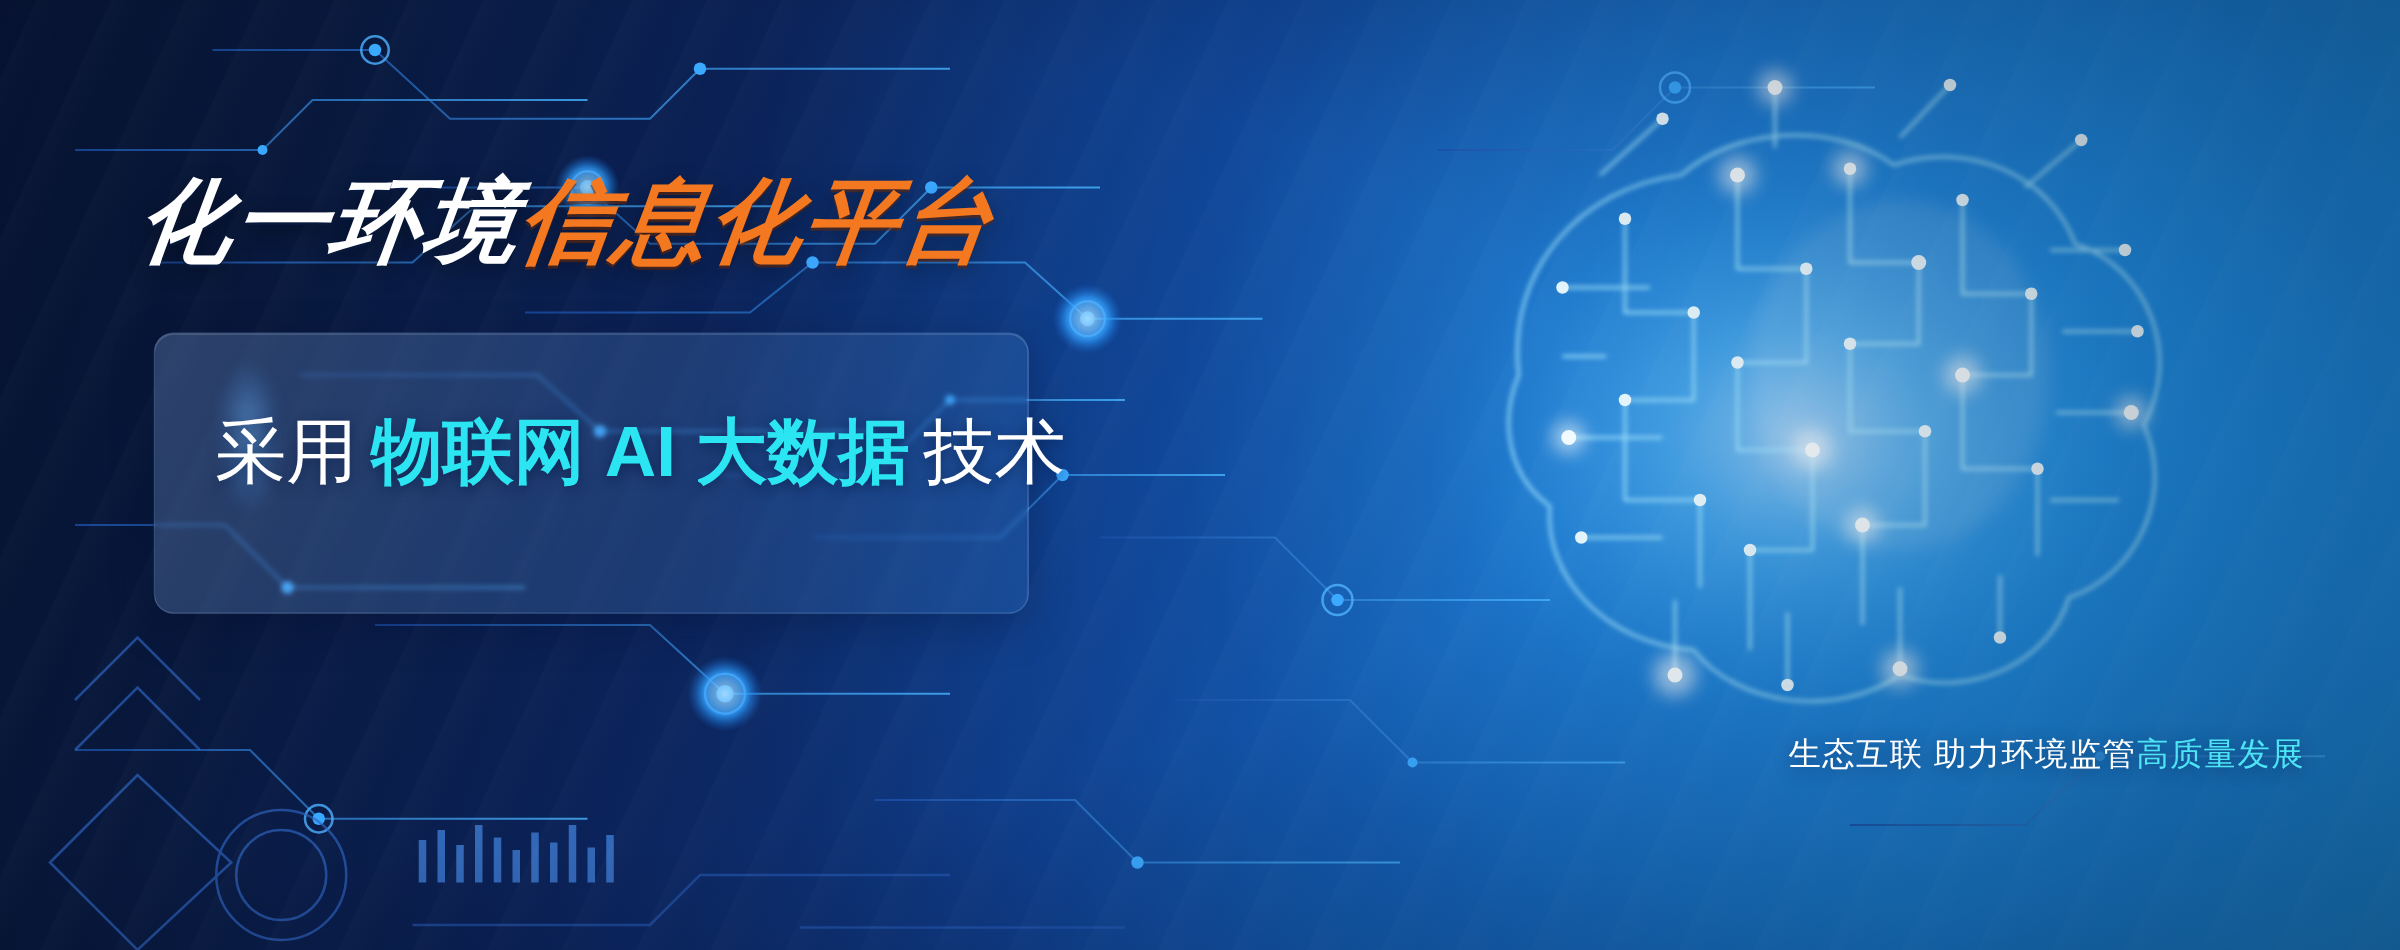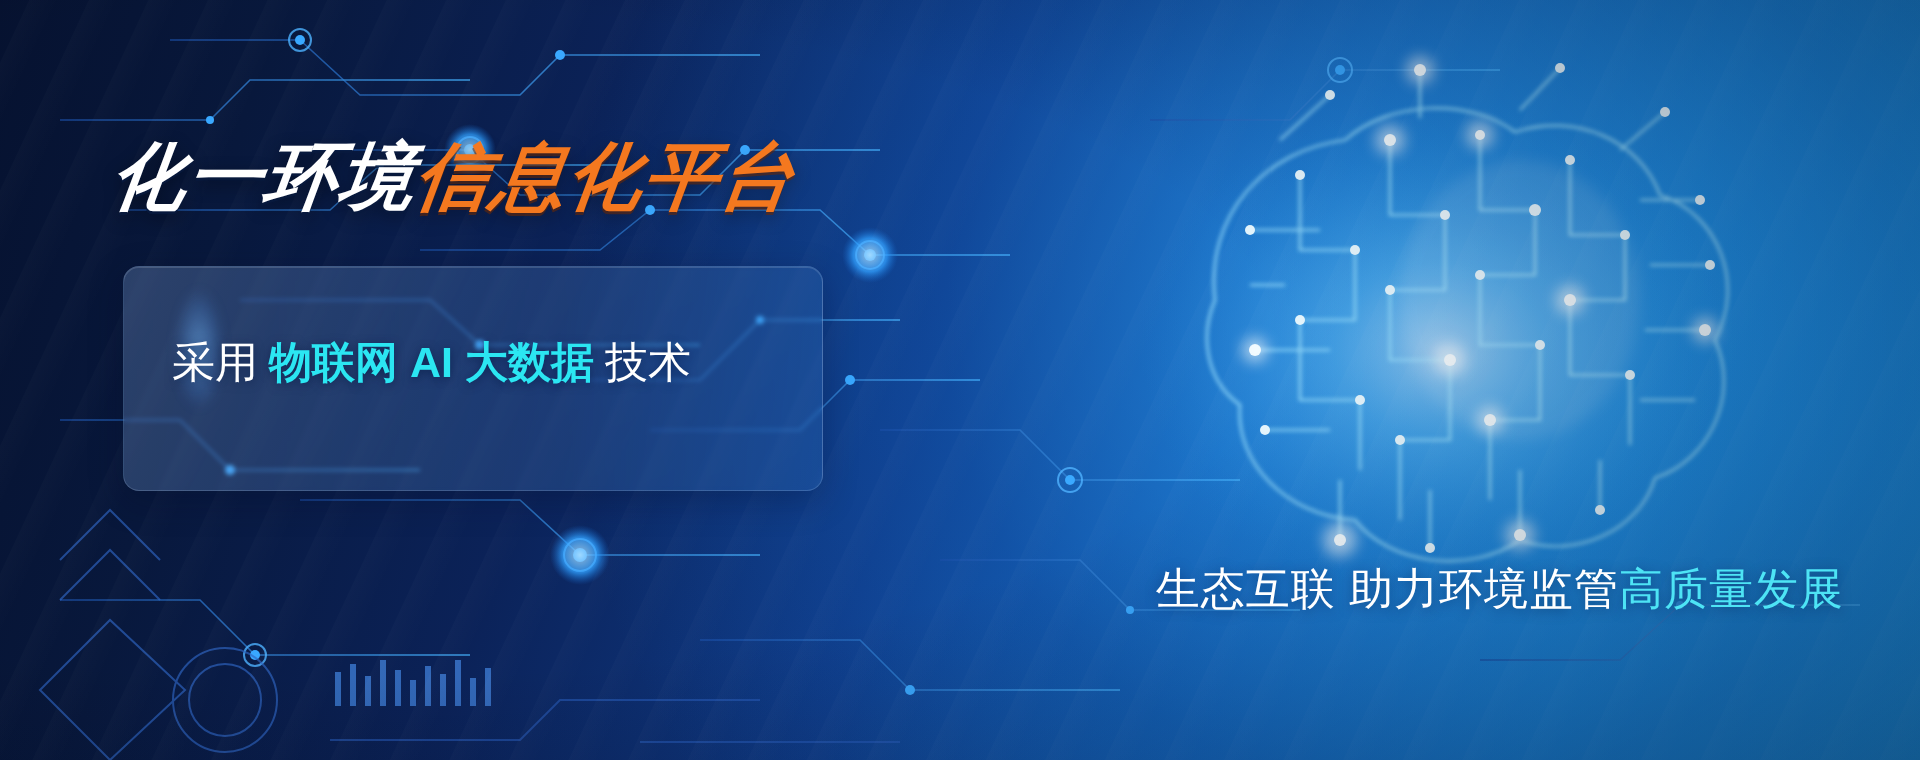--- a/index.html
+++ b/index.html
@@ -56,31 +56,31 @@
   }
   .card .glowdot{
     position:absolute;left:52px;top:24px;width:46px;height:116px;border-radius:50%;
     background:radial-gradient(ellipse at center, rgba(120,190,255,.55) 0%, rgba(80,150,240,.18) 55%, rgba(60,130,230,0) 75%);
     filter:blur(6px);
   }
   .line{
     position:relative;white-space:nowrap;line-height:1.05;
     text-shadow:0 2px 10px rgba(0,20,60,.55);
   }
-  .line1{font-size:43px;margin-bottom:32px;}
+  .line1{font-size:57px;margin-bottom:32px;}
   .line2{font-size:43px;}
   .wt{color:#ffffff;font-weight:normal;}
   .cy{color:#2BE6F2;font-weight:bold;}
   .cy-big{color:#2BE6F2;font-weight:bold;font-size:53px;letter-spacing:1px;}
   .sp{display:inline-block;width:11px;}
 
   
   .tagline{
-    position:absolute;right:76px;top:560px;
-    font-size:44px;white-space:nowrap;letter-spacing:1px;
+    position:absolute;right:76px;top:586px;
+    font-size:26px;white-space:nowrap;letter-spacing:1px;
     text-shadow:0 2px 12px rgba(0,30,80,.5);
   }
   .tagline .wt{color:#ffffff;}
   .tagline .cy2{color:#4DE4F5;}
 </style>
 </head>
 <body>
 
 <div class="banner">
 

